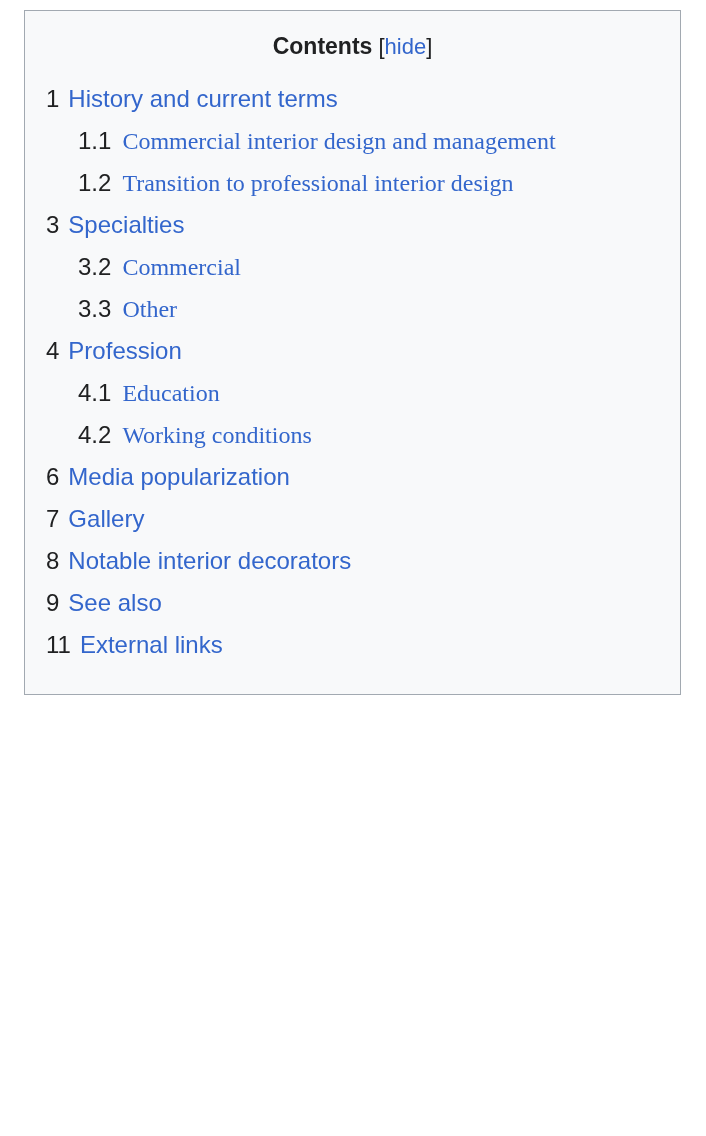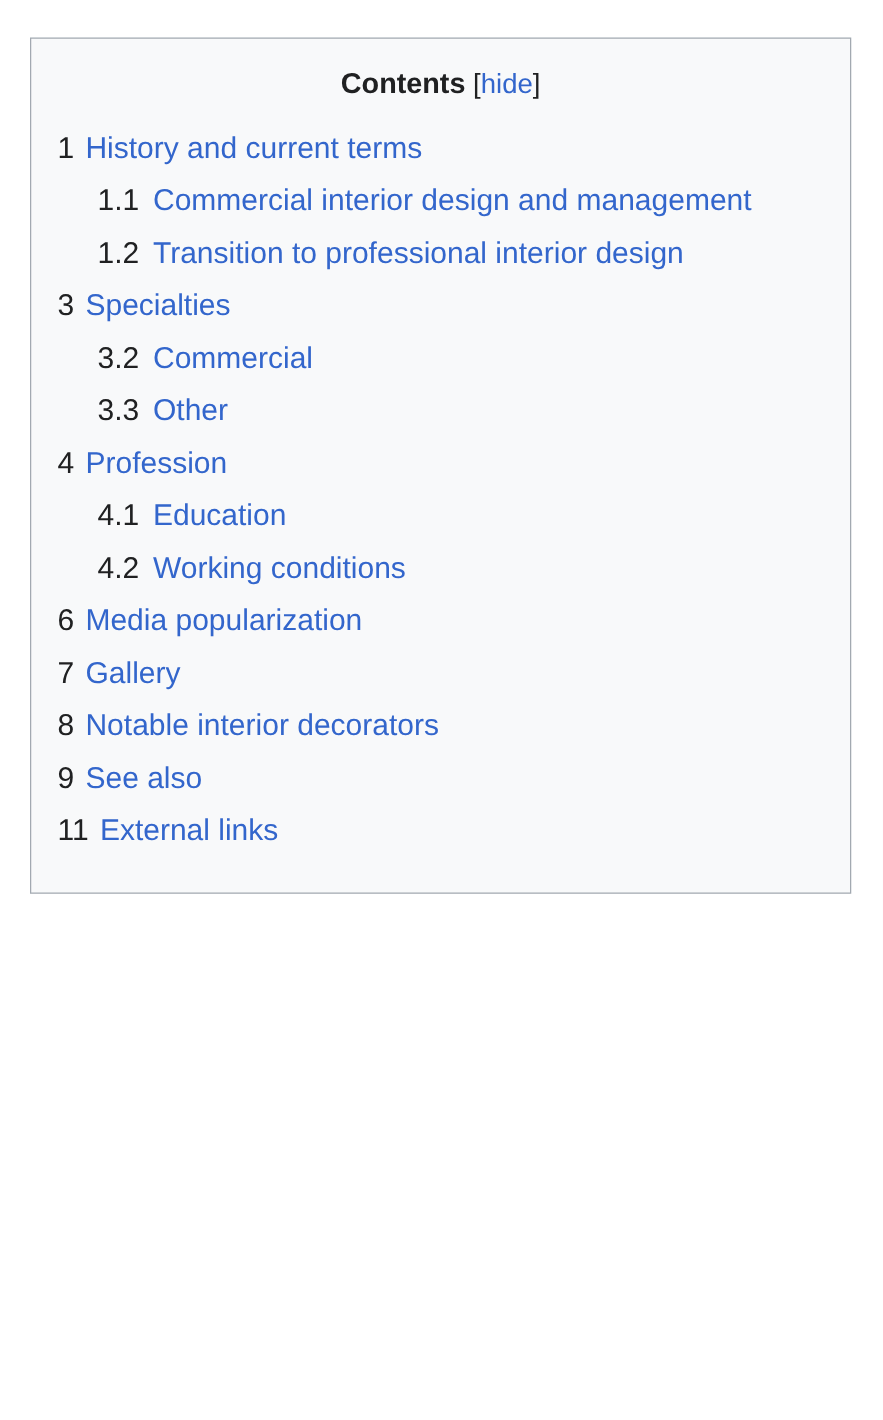--- a/index.html
+++ b/index.html
@@ -10,21 +10,21 @@
   body {
     width: 706px;
     height: 1136px;
     font-family: "Liberation Sans", sans-serif;
     -webkit-font-smoothing: antialiased;
   }
 
   #toc {
     position: absolute;
     left: 24px;
-    top: 30px;
+    top: 10px;
     width: 657px;
     box-sizing: border-box;
     background: #f8f9fa;
     border: 1px solid #a2a9b1;
     padding: 14px 0 28px 0;
   }
 
   #toc-title {
     text-align: center;
     font-size: 23px;
@@ -78,20 +78,21 @@
     color: #202122;
   }
   .toctext {
     color: #3366cc;
     text-decoration: none;
     cursor: pointer;
     margin-left: 9px;
   }
   .toc-sub .toctext {
     margin-left: 11px;
+    font-family: Liberation Serif, serif;
   }
 </style>
 </head>
 <body>
 
 <div id="toc">
 
   <div id="toc-title">
     <span class="toctitle-text">Contents</span><span class="toctoggle"> <span class="bracket">[</span><a href="#" class="toc-hide-link">hide</a><span class="bracket">]</span></span>
   </div>

